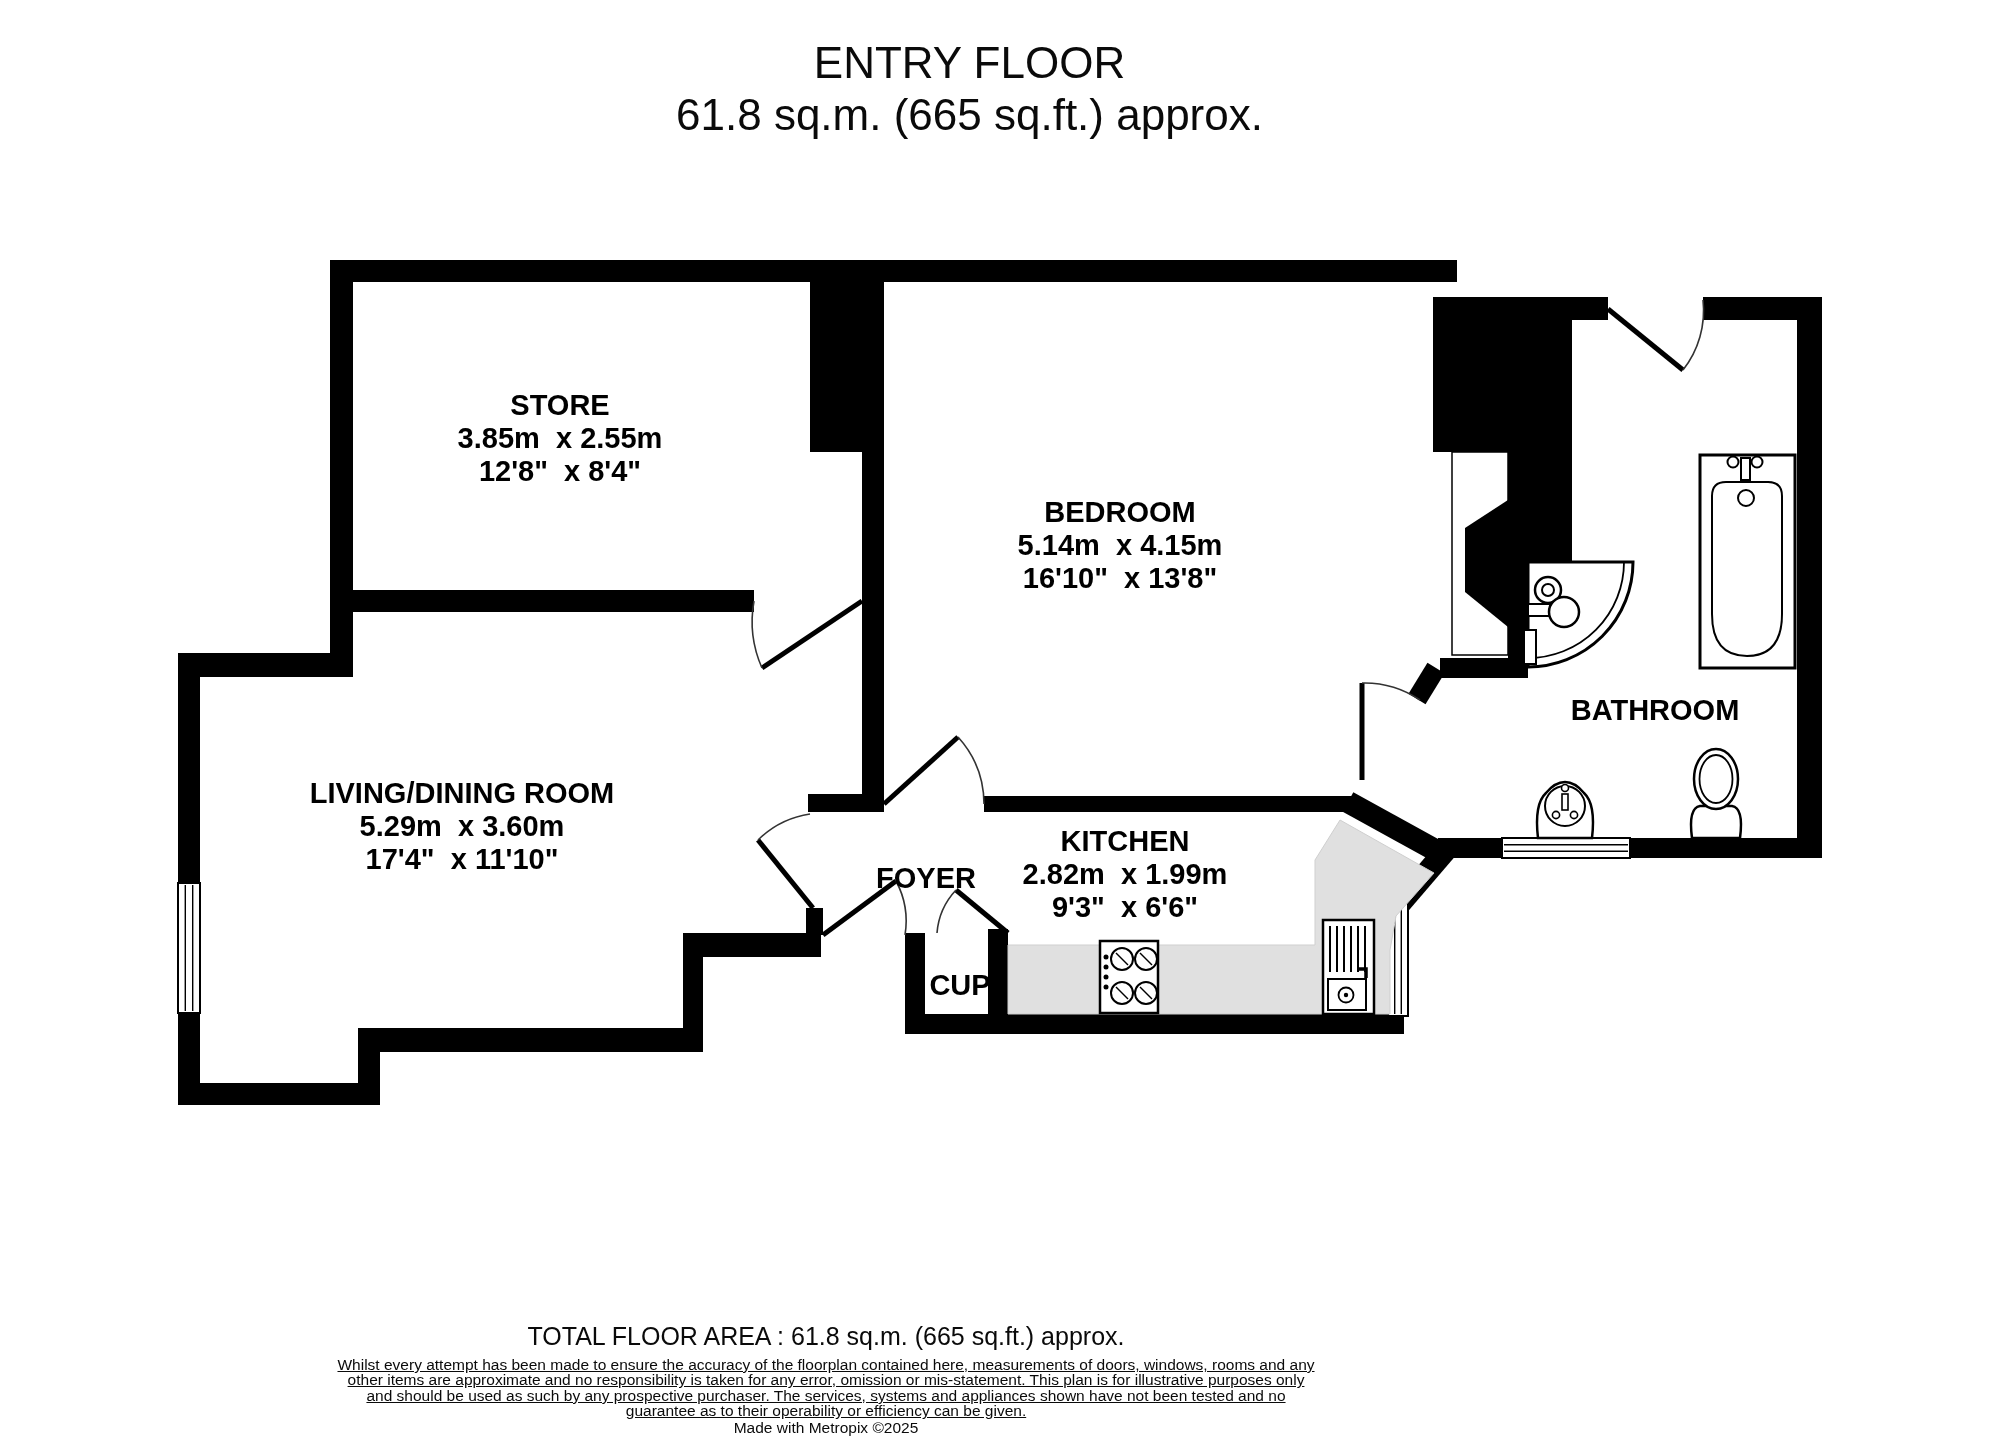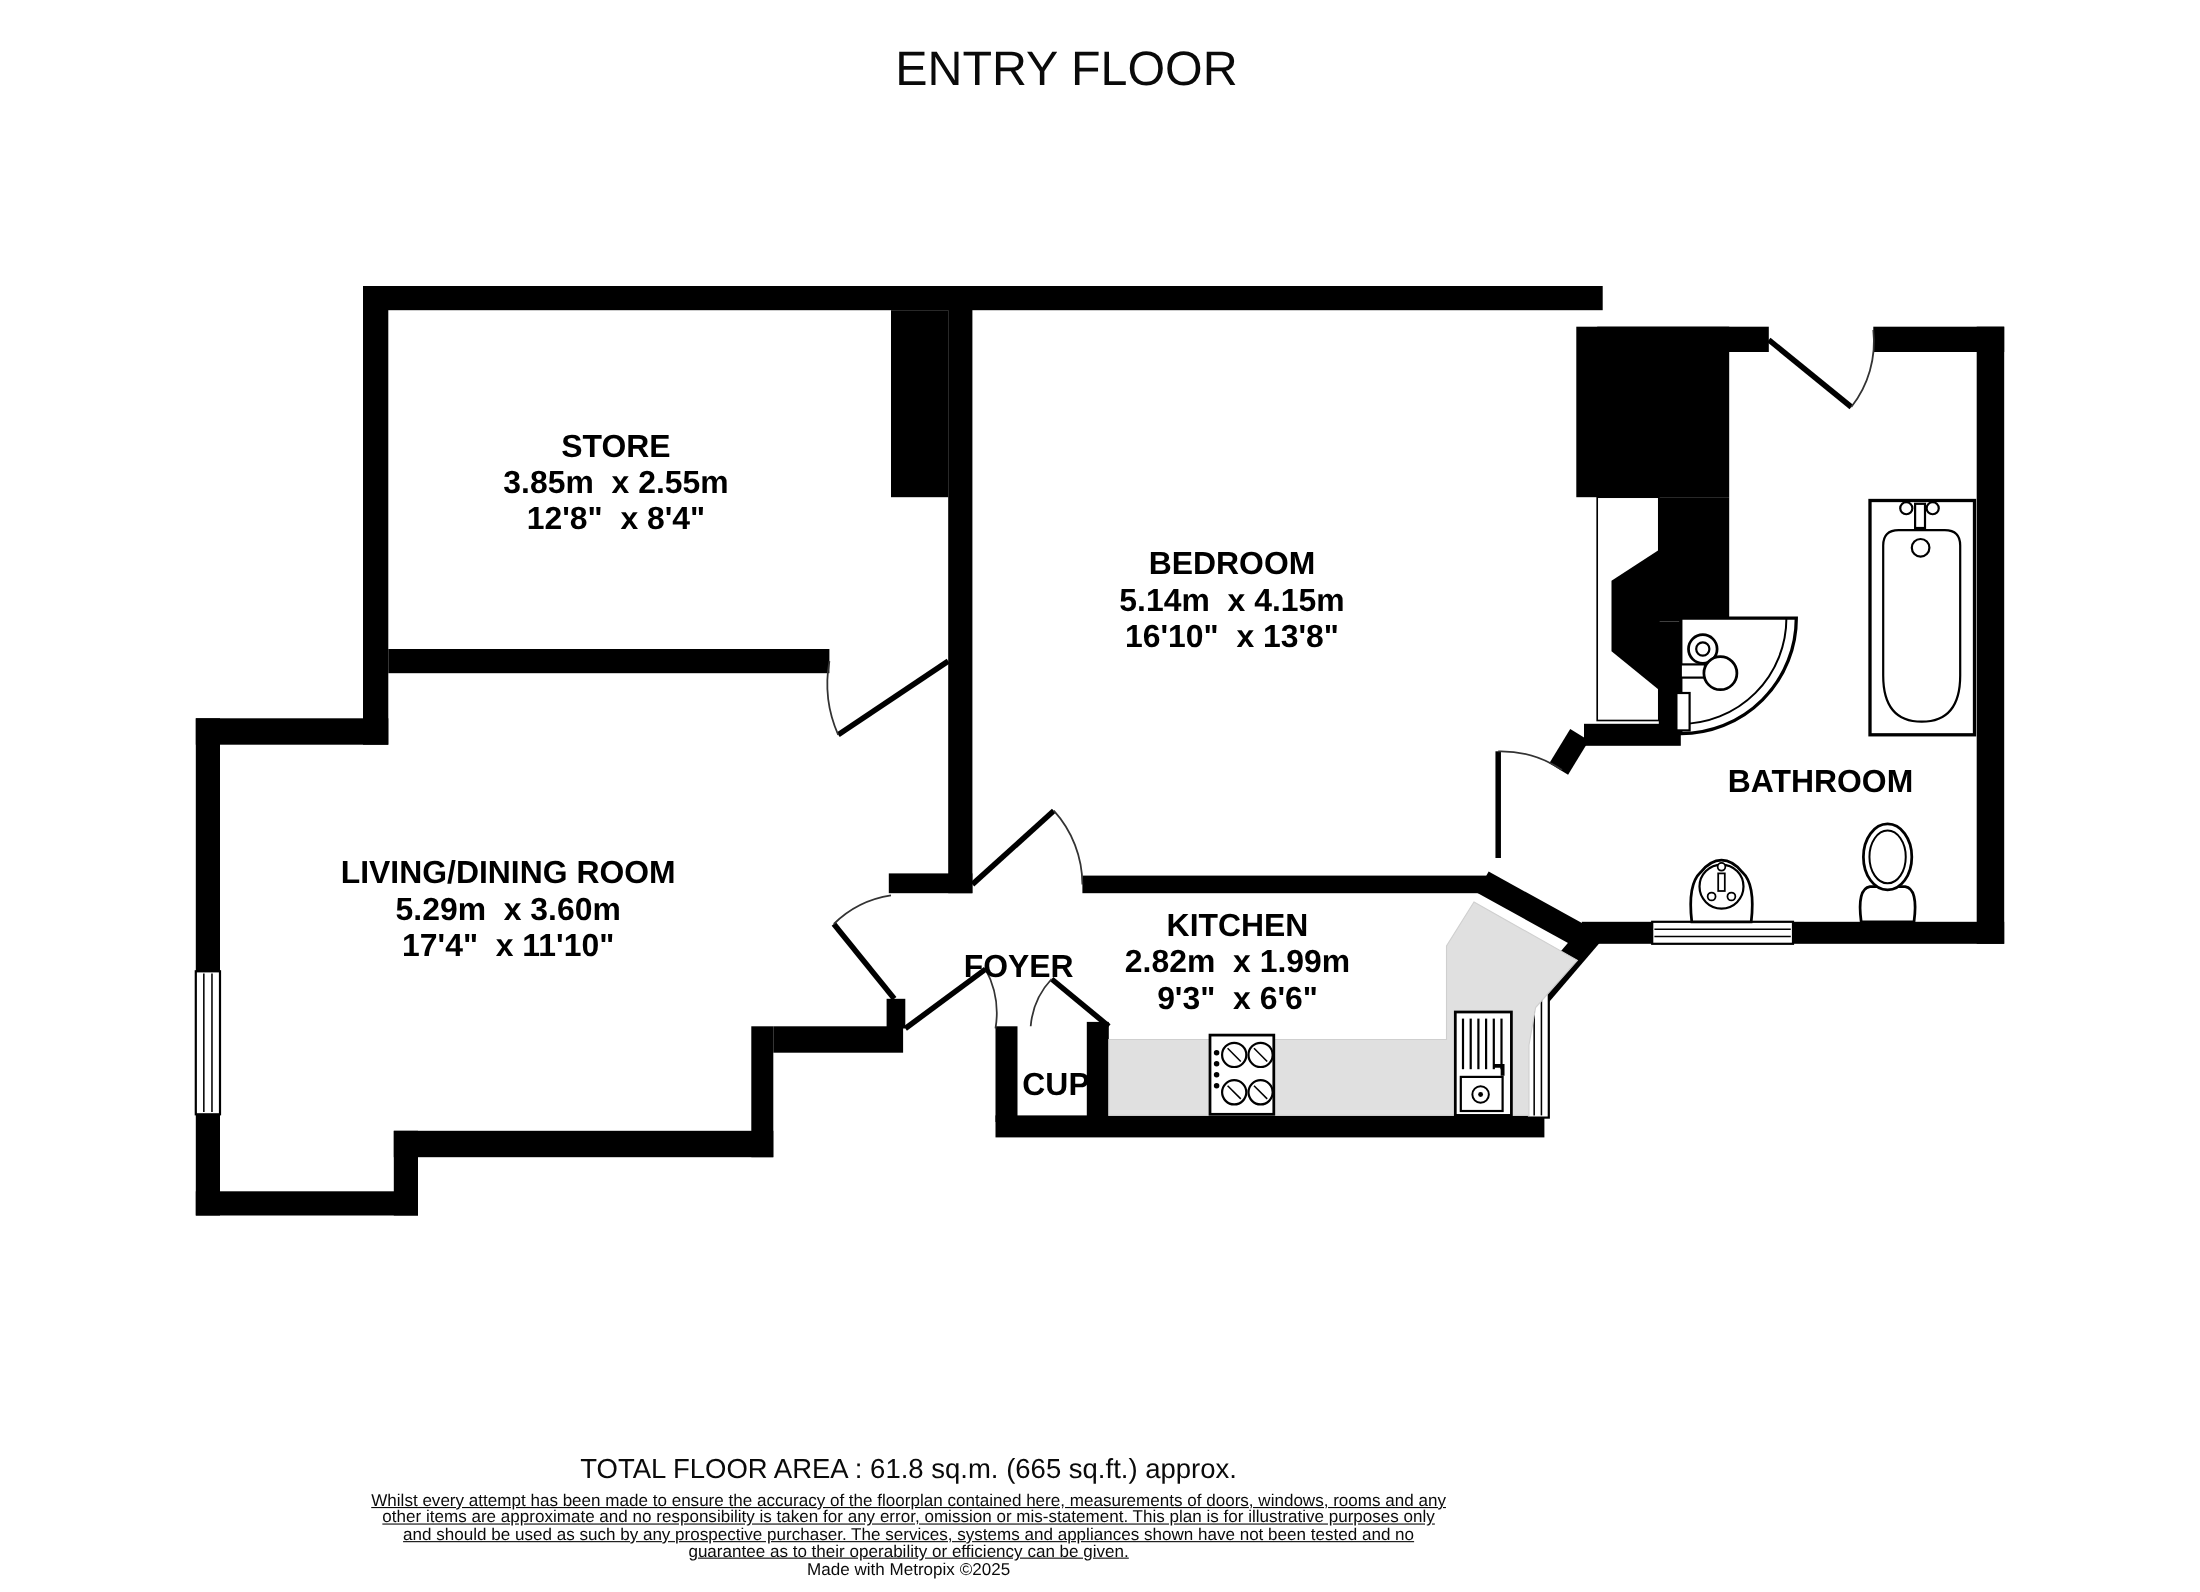--- a/index.html
+++ b/index.html
@@ -22,20 +22,21 @@
   .win{fill:#fff;stroke:#000;stroke-width:2;}
   .win-line{stroke:#000;stroke-width:1.4;}
 </style>
 </head>
 <body>
 
 <div id="page">
 
   <div class="title-block">
     <div class="title-line">ENTRY FLOOR</div>
+    <div class="title-line">61.8 sq.m. (665 sq.ft.) approx.</div>
   </div>
 
   <svg id="plan-svg" width="2000" height="1447" viewBox="0 0 2000 1447">
 
     <g>
       <rect class="wall" x="330" y="260" width="1127" height="22"></rect>
       <rect class="wall" x="1452" y="297" width="156" height="23"></rect>
       <rect class="wall" x="1703" y="297" width="119" height="23"></rect>
       <rect class="wall" x="1797" y="297" width="25" height="561"></rect>
       <rect class="wall" x="1433" y="297" width="139" height="155"></rect>

